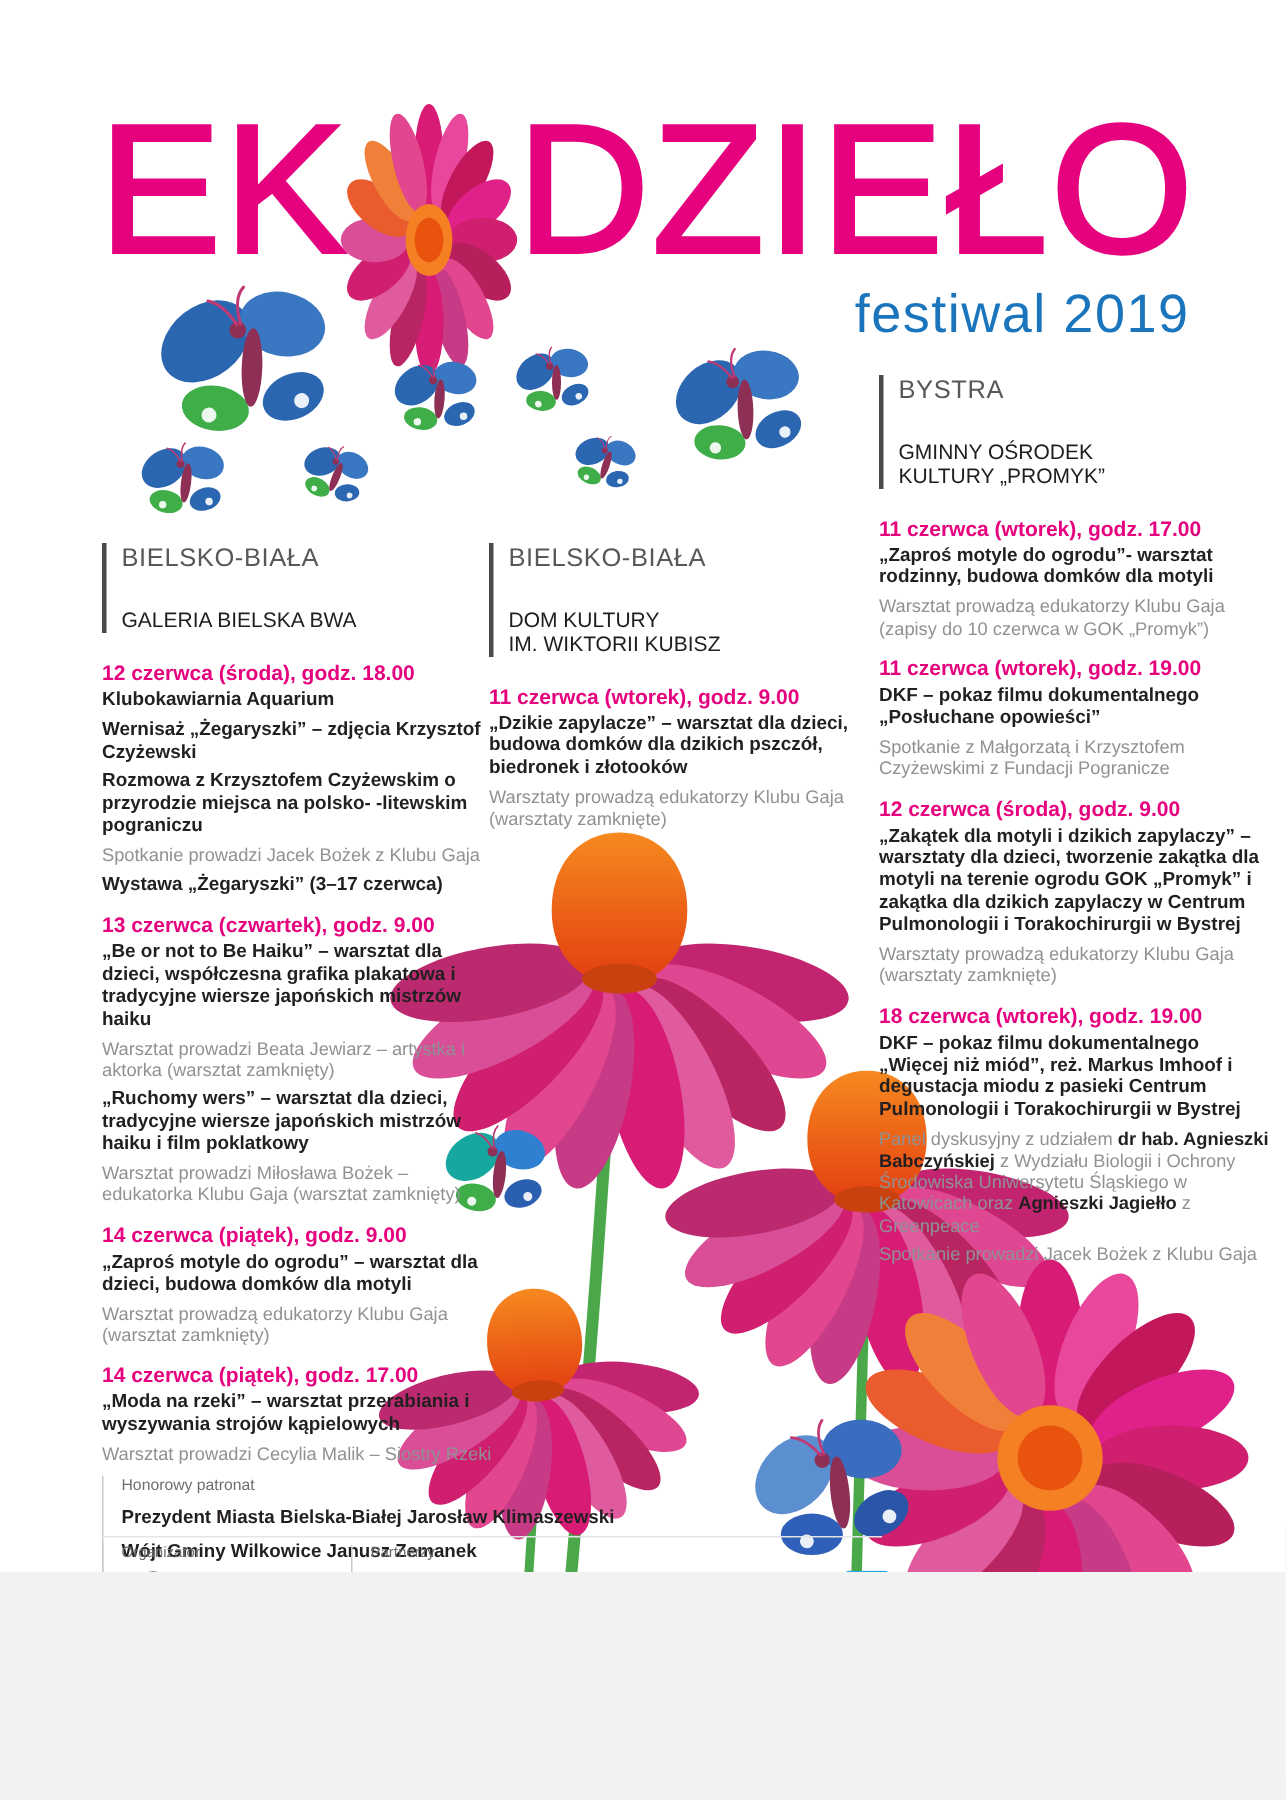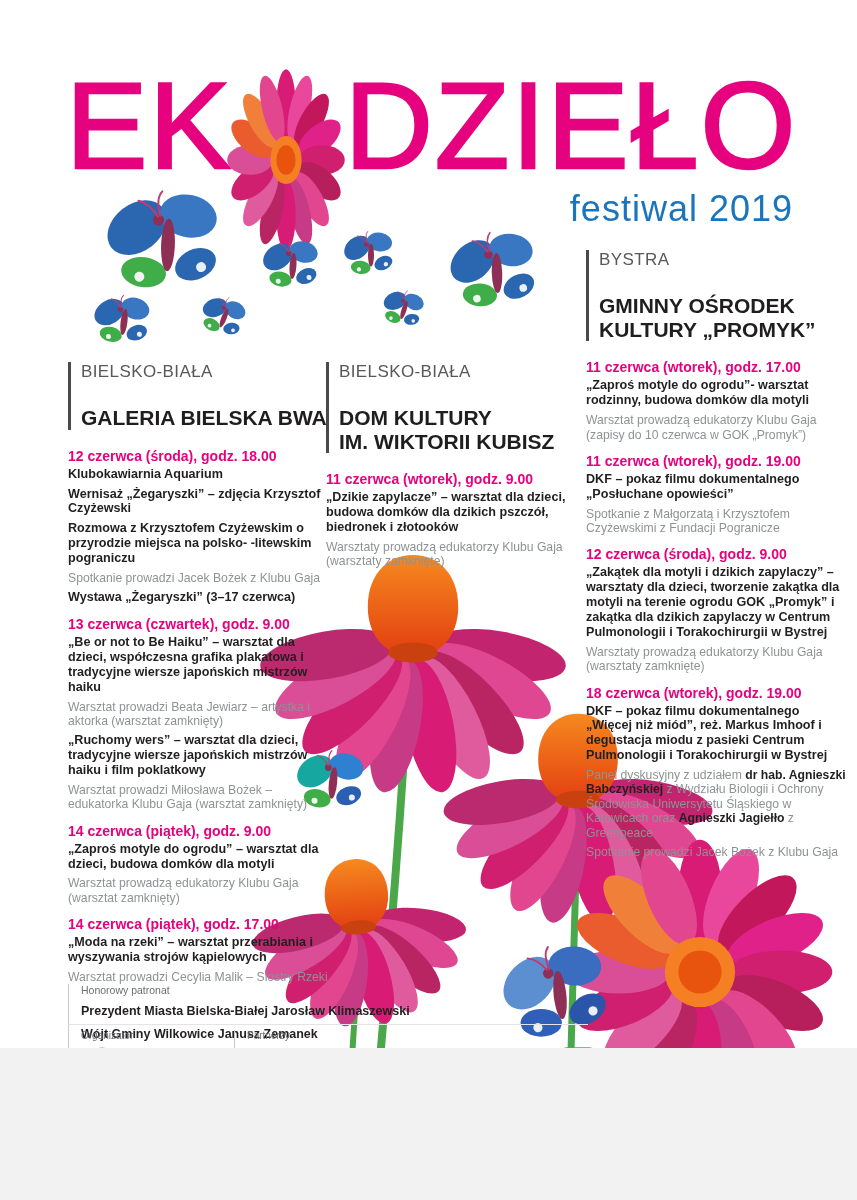--- a/index.html
+++ b/index.html
@@ -20,21 +20,21 @@
     position:absolute;right:64px;top:188px;z-index:2;
     font-size:36px;color:#1b75bc;letter-spacing:1px;font-weight:400;
   }
   
   .column{position:absolute;z-index:2;}
   .col-1{left:68px;top:362px;width:260px;}
   .col-2{left:326px;top:362px;width:252px;}
   .col-3{left:586px;top:250px;width:262px;}
   .col-head{border-left:3px solid #4a4a4c;padding-left:10px;margin-bottom:18px;}
   .city{font-size:17px;color:#57585a;letter-spacing:.4px;margin:0 0 3px 0;}
-  .venue{font-size:21px;font-weight:700;color:#1f1d1e;line-height:1.13;margin-top:24px;}
+  .venue{font-size:14px;font-weight:400;color:#1f1d1e;line-height:1.13;margin-top:24px;}
   .event p{margin:0 0 5px 0;}
   .event .date{color:#e6017e;font-weight:700;font-size:14px;margin:11px 0 3px 0;}
   .event .bold{font-weight:700;font-size:12.6px;line-height:1.18;color:#221f20;}
   .event .gray,.event .mixed{color:#8f9294;font-size:12.2px;line-height:1.18;}
   .event .mixed .seg-b{color:#221f20;font-weight:700;}
   
   .pat{position:absolute;left:68px;top:984px;width:420px;z-index:2;border-left:1px solid #c9c9c9;padding-left:12px;}
   .pat-label{font-size:10.5px;color:#6d6e71;margin:0 0 8px 0;}
   .pat-line{font-size:12.5px;font-weight:700;margin:0 0 9px 0;}
   .hr{position:absolute;height:1px;background:#e4e4e4;z-index:2;}

